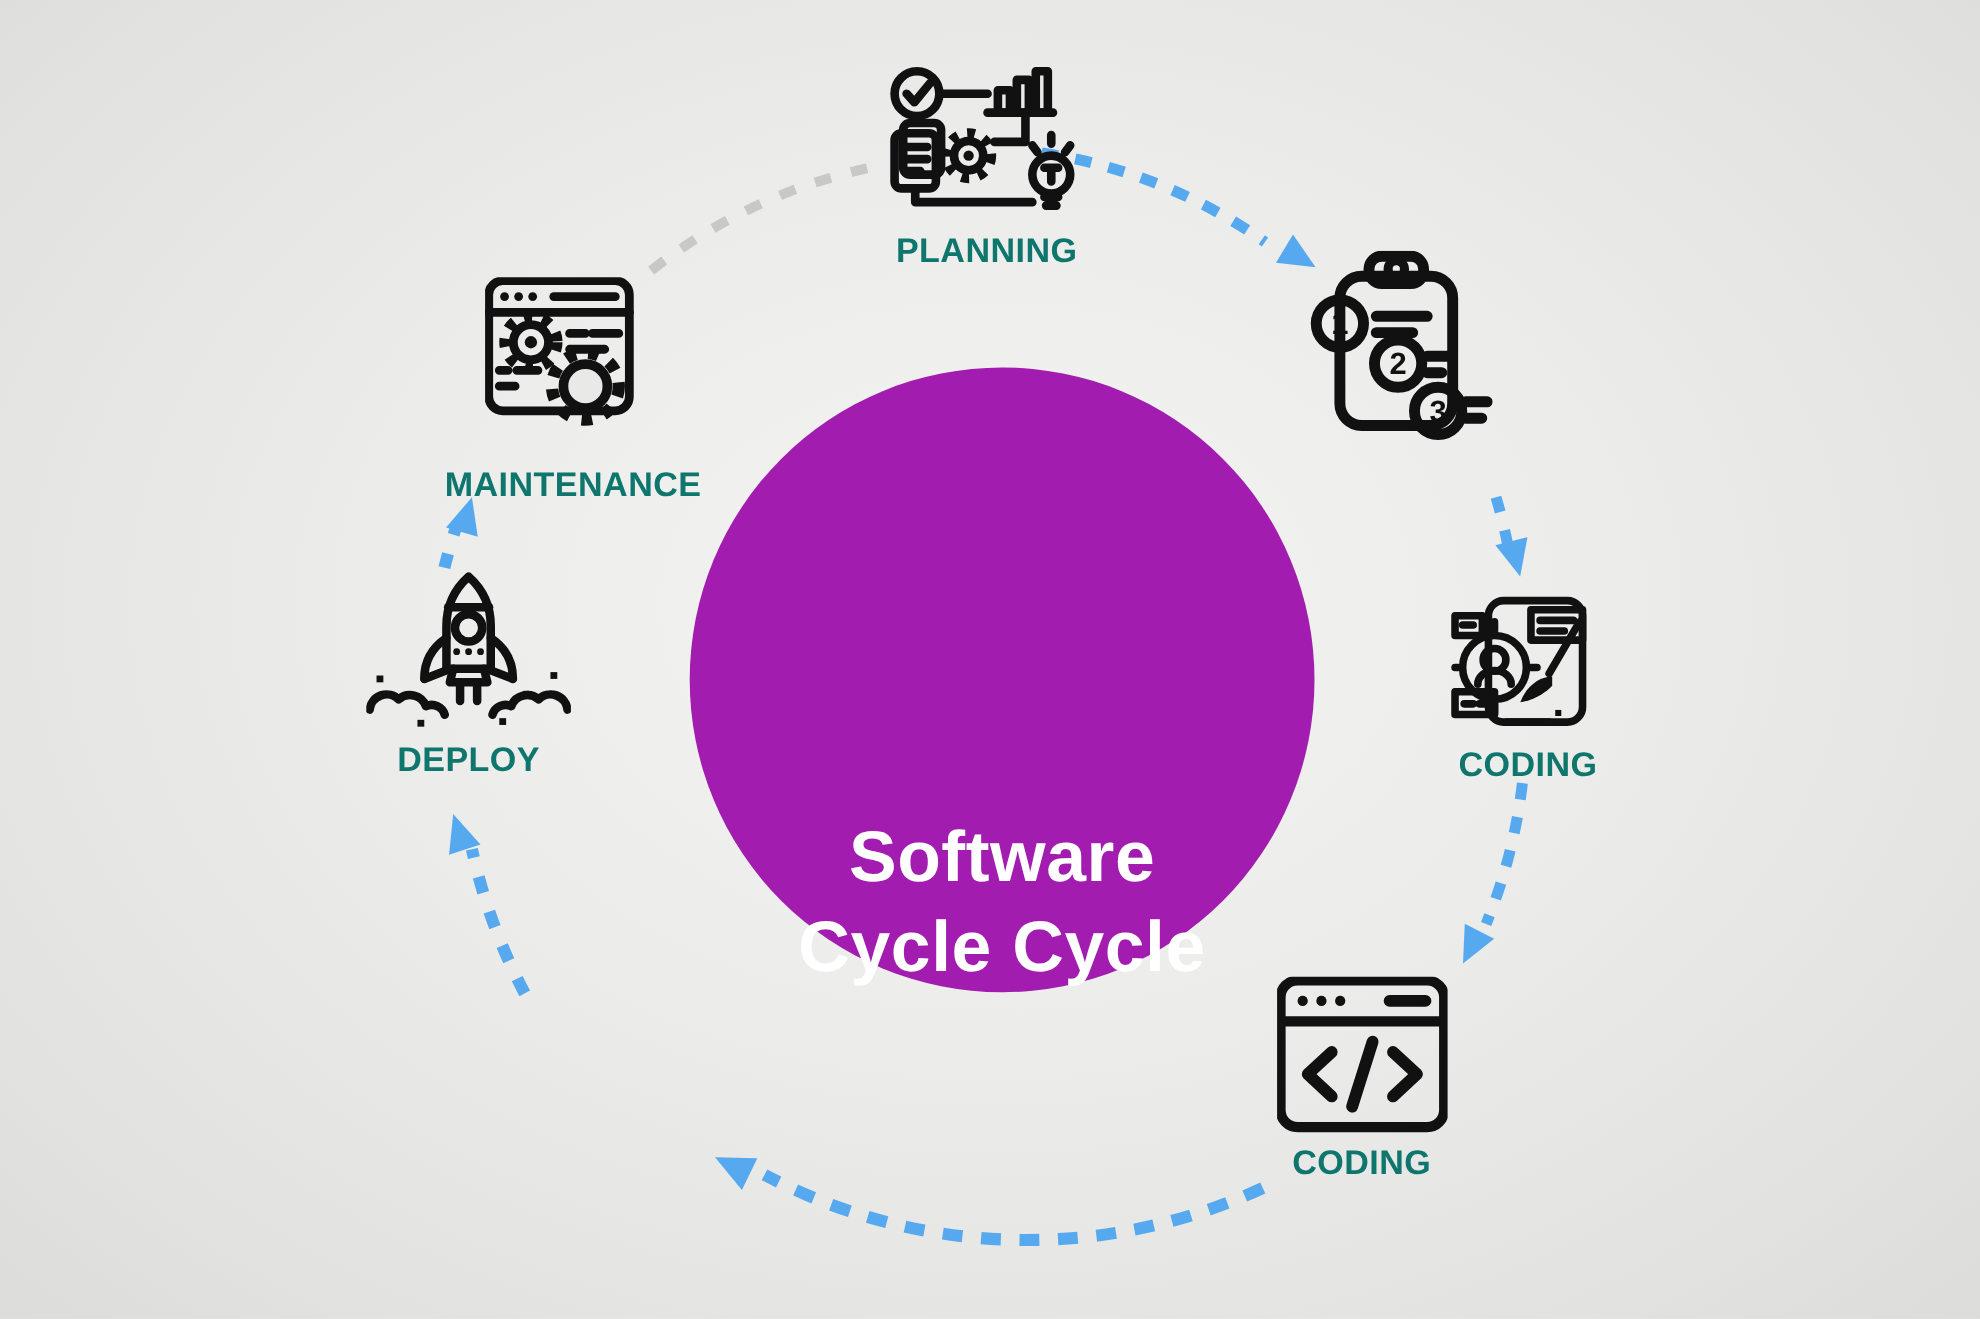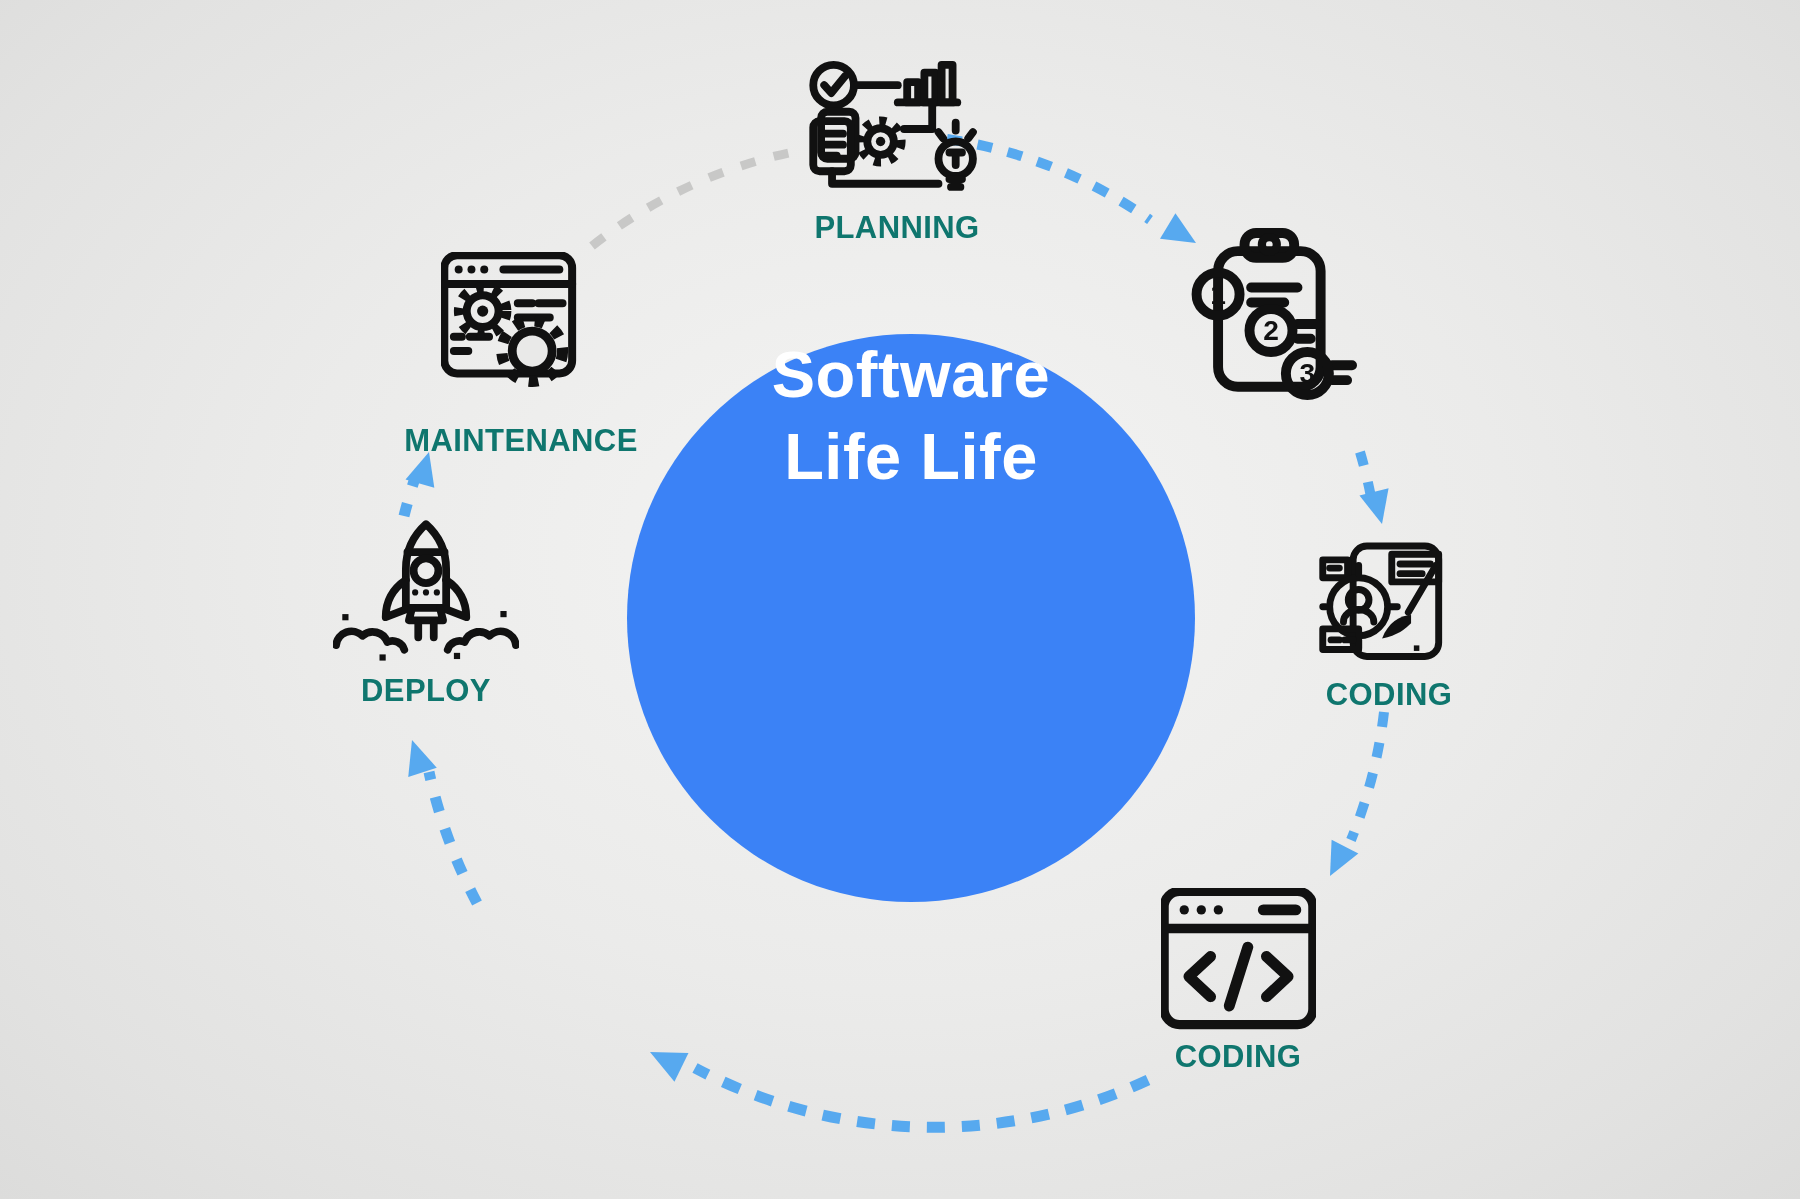--- a/index.html
+++ b/index.html
@@ -6,22 +6,22 @@
   body{
     width:1800px;height:1199px;overflow:hidden;
     font-family:"Liberation Sans",sans-serif;
     background:radial-gradient(ellipse at 50% 46%, #f4f4f3 0%, #ebebea 48%, #e2e2e1 82%, #dcdcdb 100%);
     position:relative;
   }
   .canvas{position:absolute;inset:0;}
   .arrows{position:absolute;left:0;top:0;}
   .center-circle{
     position:absolute;left:627px;top:334px;width:568px;height:568px;
-    border-radius:50%;background:#3b82f6;
-    display:flex;align-items:flex-start;justify-content:center;
+    border-radius:50%;background:#a21caf;
+    display:flex;align-items:flex-end;justify-content:center;
   }
   .center-title{
     color:#ffffff;font-weight:bold;font-size:65px;line-height:82px;
     text-align:center;letter-spacing:0.5px;
   }
   .stage{position:absolute;display:flex;flex-direction:column;align-items:center;}
   .stage .label{
     font-weight:bold;font-size:31px;color:#0f766e;letter-spacing:0.4px;
     white-space:nowrap;text-align:center;
   }
@@ -94,21 +94,21 @@
       <path d="M404,516 A518,518 0 0 1 415,478" fill="none" stroke="#57a9ef" stroke-width="11" stroke-dasharray="13 18"></path>
       <g transform="translate(429,452) rotate(-74)">
         <polygon points="0,0 -33,-15 -33,15" fill="#57a9ef"></polygon>
       </g>
     </g>
   </svg>
 
   <div class="center-circle">
     <div class="center-title">
       <div>Software</div>
-      <div>Life Life</div>
+      <div>Cycle Cycle</div>
     </div>
   </div>
 
   <div class="stage stage-planning">
     <svg class="icon" width="180" height="138" viewBox="0 0 115 88">
       <circle class="ln" cx="17" cy="16" r="13"></circle>
       <path class="ln" d="M11,16 l4.5,5 l9,-11"></path>
       <path class="ln" d="M30,16 H58"></path>
       <path class="ln" d="M58,27 H96"></path>
       <rect class="ln" x="64" y="14" width="7" height="13"></rect>

